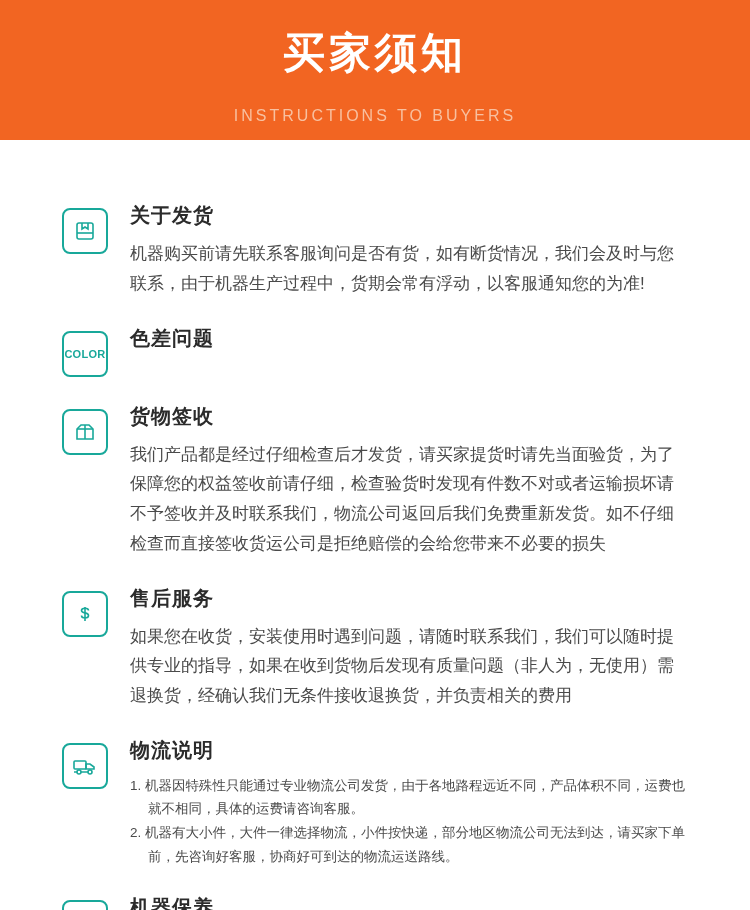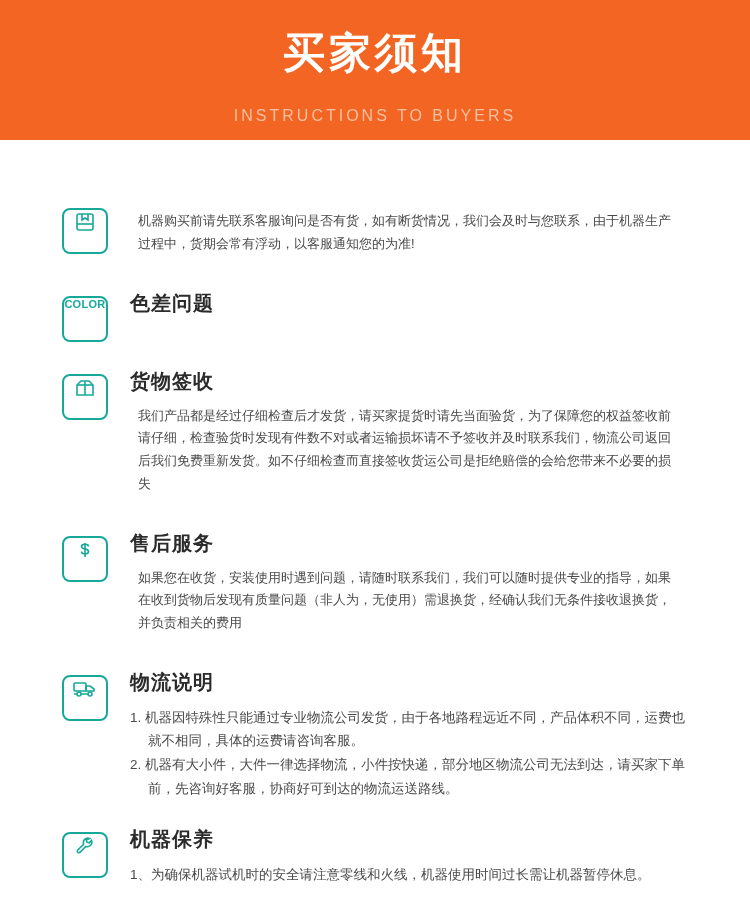--- a/index.html
+++ b/index.html
@@ -58,20 +58,21 @@
   }
   .icon-box {
     flex: 0 0 auto;
     width: 46px;
     height: 46px;
     border: 2px solid #18a89a;
     border-radius: 8px;
     margin-right: 22px;
     margin-top: 6px;
     display: flex;
+    align-items: center;
     justify-content: center;
     box-sizing: border-box;
     color: #18a89a;
   }
   .icon-box svg { display: block; }
   .icon-text {
     font-size: 11px;
     font-weight: bold;
     letter-spacing: 0.3px;
     color: #18a89a;
@@ -81,24 +82,24 @@
     min-width: 0;
   }
   .item-title {
     font-size: 20px;
     color: #2b2b2b;
     margin: 0 0 10px 0;
     font-weight: bold;
     letter-spacing: 1px;
   }
   .item-text {
-    font-size: 13px;
+    font-size: 17px;
     line-height: 1.75;
     color: #4a4a4a;
-    margin: 8px;
+    margin: 0;
   }
   .item-list {
     margin: 0;
     padding: 0;
     list-style: none;
   }
   .item-list li {
     font-size: 13.5px;
     line-height: 1.75;
     color: #4a4a4a;
@@ -120,20 +121,21 @@
 
     <div class="item">
       <div class="icon-box">
         <svg width="24" height="24" viewBox="0 0 24 24" fill="none" stroke="#18a89a" stroke-width="1.6">
           <rect x="4" y="4" width="16" height="16" rx="2"></rect>
           <path d="M9 4v6l3-2 3 2V4"></path>
           <path d="M4 14h16"></path>
         </svg>
       </div>
       <div class="item-body">
+        <h3 class="item-title">关于发货</h3>
         <p class="item-text">机器购买前请先联系客服询问是否有货，如有断货情况，我们会及时与您联系，由于机器生产过程中，货期会常有浮动，以客服通知您的为准!</p>
       </div>
     </div>
 
     <div class="item">
       <div class="icon-box">
         <span class="icon-text">COLOR</span>
       </div>
       <div class="item-body">
         <h3 class="item-title">色差问题</h3>

